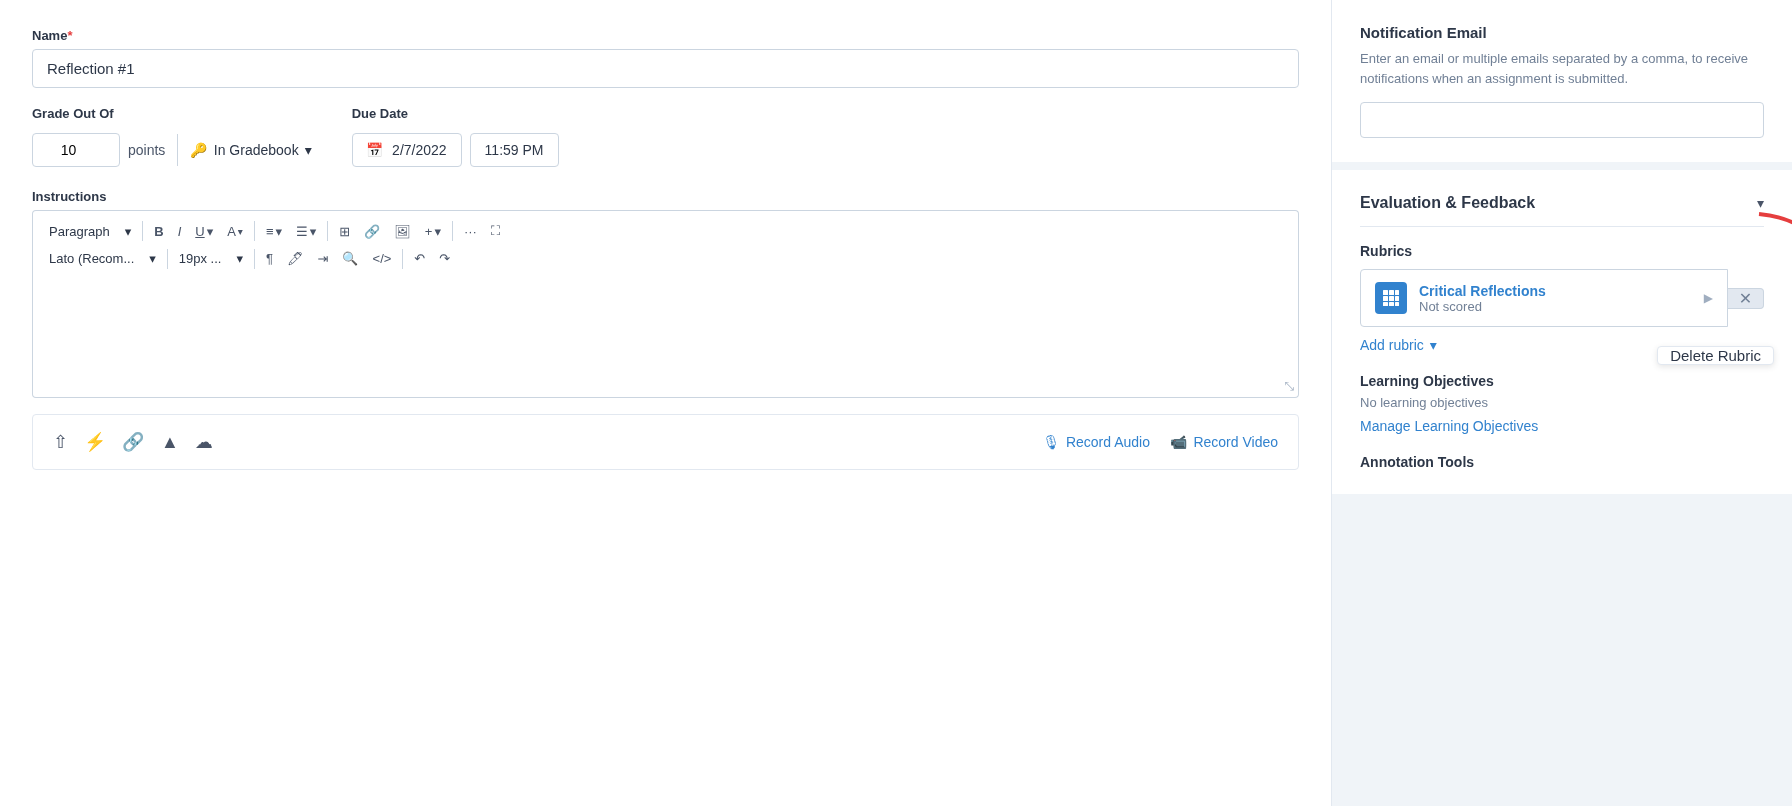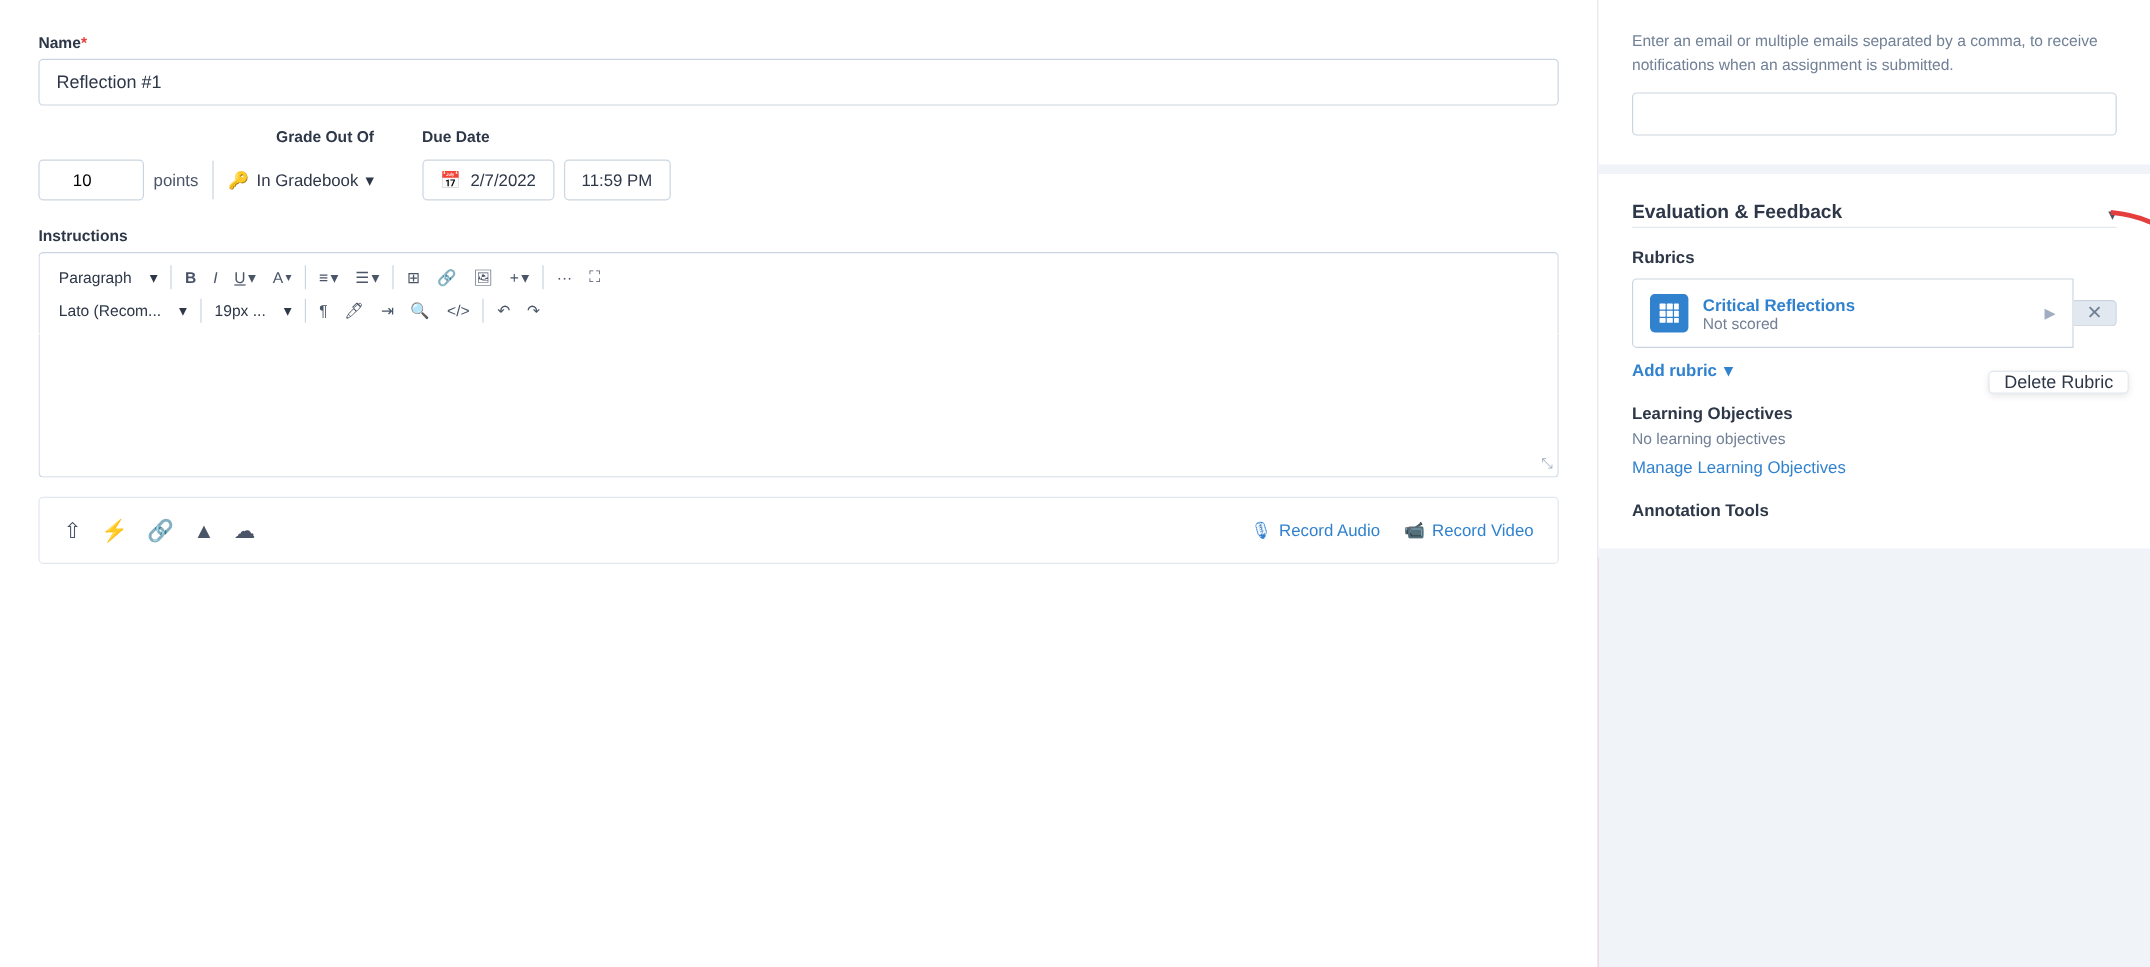--- a/index.html
+++ b/index.html
@@ -43,21 +43,20 @@
     }
     .row-fields {
       display: flex;
       align-items: flex-start;
       gap: 40px;
       margin-top: 18px;
     }
     .grade-section {
       display: flex;
       flex-direction: column;
-      align-items: flex-end;
     }
     .grade-row {
       display: flex;
       align-items: center;
       gap: 8px;
       margin-top: 6px;
     }
     .grade-input {
       width: 88px;
       padding: 8px 10px;
@@ -253,21 +252,21 @@
     }
     .eval-section {
       background: #fff;
       padding: 24px 28px;
       border-bottom: 8px solid #f0f4f8;
     }
     .eval-header {
       display: flex;
       align-items: center;
       justify-content: space-between;
-      margin-bottom: 2px;
+      margin-bottom: 14px;
       text-align: right;
     }
     .eval-title {
       font-size: 16px;
       font-weight: 700;
       color: #2d3748;
     }
     .eval-chevron {
       font-size: 14px;
       color: #4a5568;
@@ -362,21 +361,21 @@
       z-index: 10;
     }
     .add-rubric-btn {
       display: flex;
       align-items: flex-end;
       gap: 6px;
       background: none;
       border: none;
       color: #3182ce;
       font-size: 14px;
-      font-weight: 700;
+      font-weight: 400;
       cursor: pointer;
       margin-top: 10px;
     }
     .learning-section {
       margin-top: 20px;
     }
     .learning-title {
       font-size: 14px;
       font-weight: 700;
       color: #2d3748;
@@ -537,20 +536,21 @@
           <span>📹</span>
           <span>Record Video</span>
         </button>
       </div>
     </div>
   </div>
 
   <div class="right-panel">
 
     <div class="right-section">
+      <div class="section-title">Notification Email</div>
       <div class="section-description">Enter an email or multiple emails separated by a comma, to receive notifications when an assignment is submitted.</div>
       <input class="email-input" type="email" placeholder="" style="">
     </div>
 
     <div class="eval-section">
       <div class="eval-header">
         <span class="eval-title">Evaluation &amp; Feedback</span>
         <span class="eval-chevron">▾</span>
       </div>
       <hr class="eval-divider">

